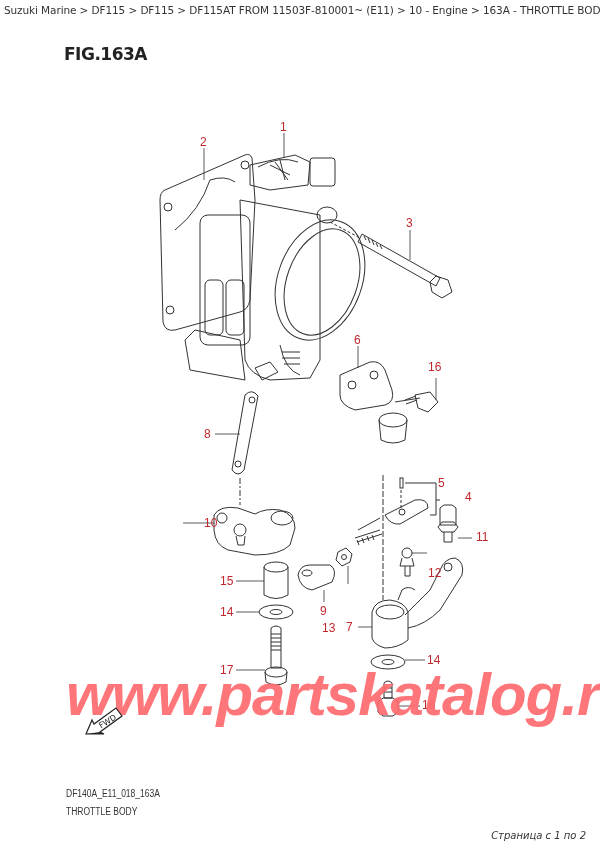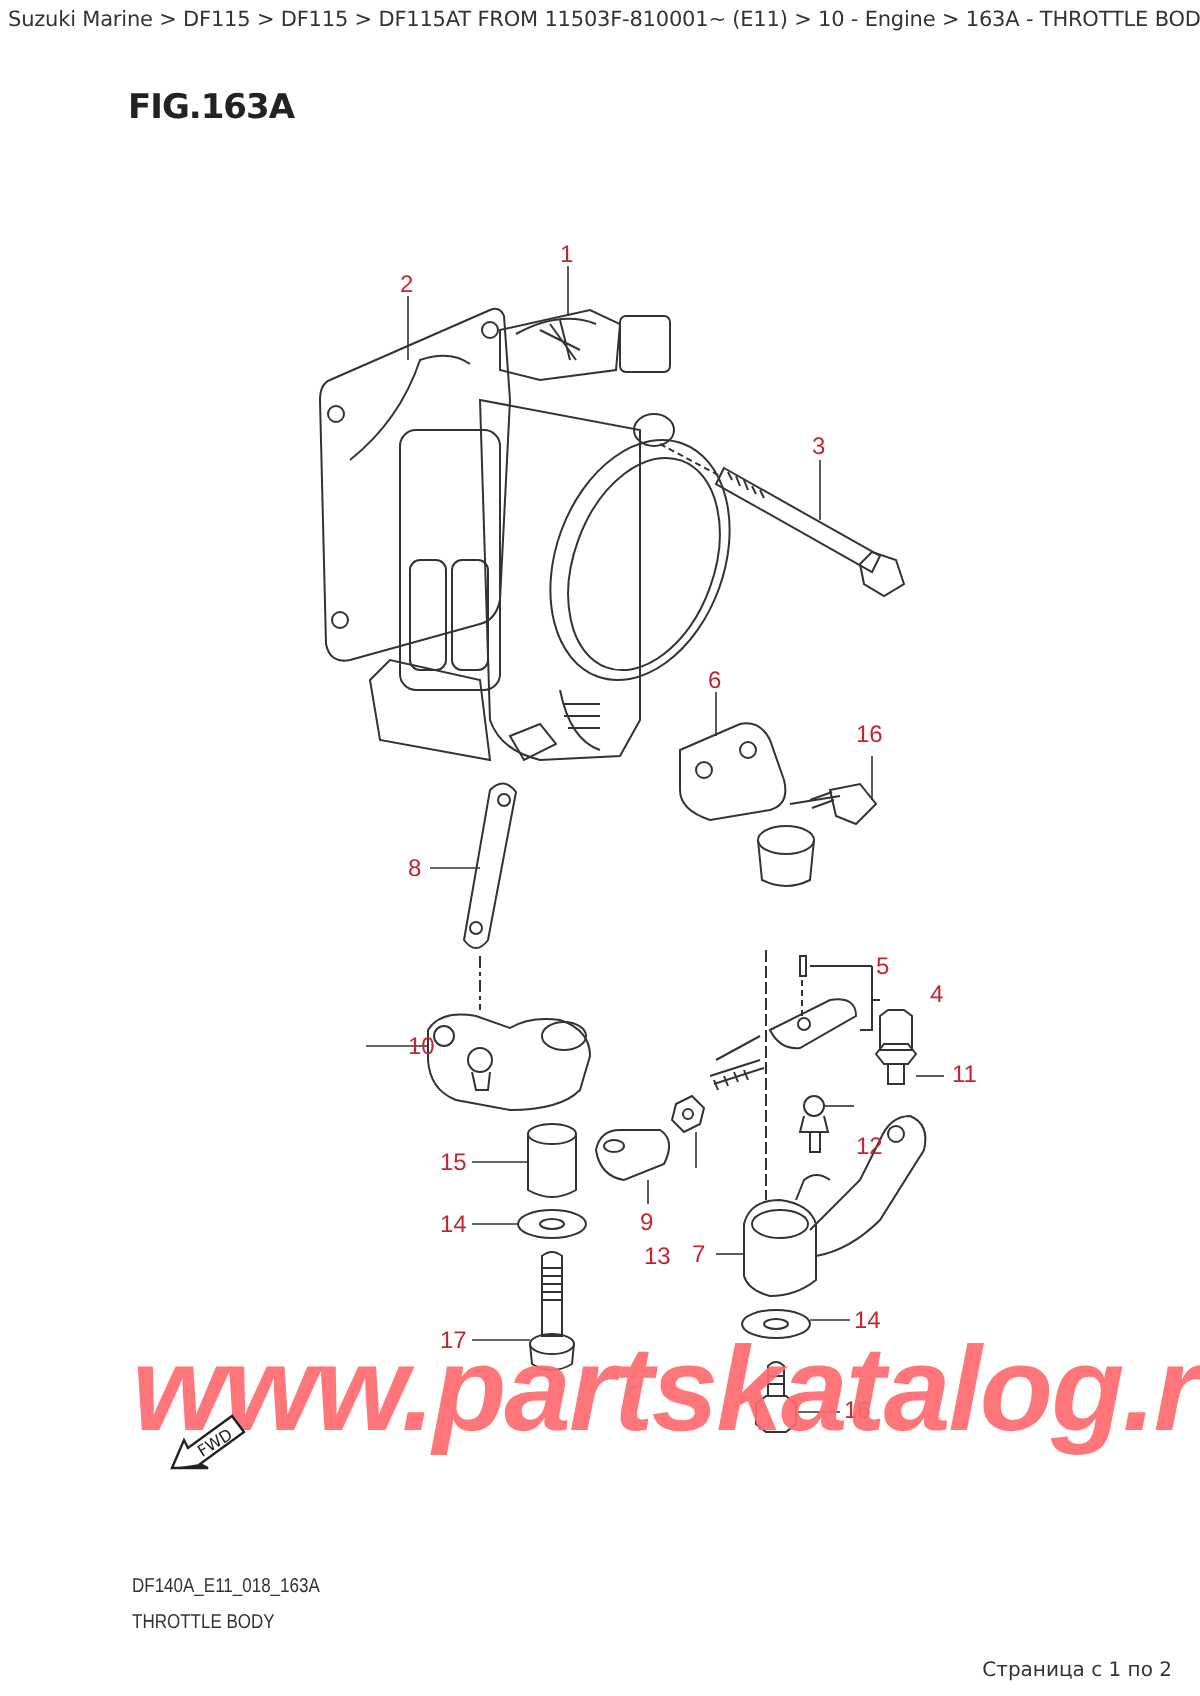--- a/index.html
+++ b/index.html
@@ -4,21 +4,21 @@
 <style>
   html,body{margin:0;padding:0;background:#fff;}
   body{width:600px;height:848px;position:relative;overflow:hidden;font-family:"DejaVu Sans",sans-serif;}
   .breadcrumb{position:absolute;left:4px;top:4px;font-size:10.5px;color:#333;white-space:nowrap;letter-spacing:-0.1px;}
   .fig-title{position:absolute;left:64px;top:44px;font-size:17px;font-weight:bold;color:#222;font-family:"DejaVu Sans",sans-serif;letter-spacing:-0.5px;}
   .diagram{position:absolute;left:0;top:0;width:600px;height:848px;}
   .callout{position:absolute;font-size:12px;color:#c0282d;font-family:"Liberation Sans",sans-serif;}
   .watermark{position:absolute;left:66px;top:660px;font-size:60px;font-weight:bold;font-style:italic;color:#ff6b6f;opacity:0.92;font-family:"Liberation Sans",sans-serif;letter-spacing:-1px;white-space:nowrap;}
   .code{position:absolute;left:66px;top:788px;font-size:10px;color:#333;font-family:"Liberation Sans",sans-serif;transform:scaleX(0.85);transform-origin:left;}
   .subtitle{position:absolute;left:66px;top:806px;font-size:10px;color:#333;font-family:"Liberation Sans",sans-serif;transform:scaleX(0.85);transform-origin:left;}
-  .pager{position:absolute;right:14px;top:830px;font-size:10px;color:#333;}
+  .pager{position:absolute;right:14px;top:830px;font-size:10px;color:#333;font-style:italic;}
   .fwd{position:absolute;left:82px;top:702px;}
 </style>
 </head>
 <body>
 
 <div class="breadcrumb">Suzuki Marine &gt; DF115 &gt; DF115 &gt; DF115AT FROM 11503F-810001~ (E11) &gt; 10 - Engine &gt; 163A - THROTTLE BODY</div>
 <div class="fig-title">FIG.163A</div>
 
 <svg class="diagram" viewBox="0 0 600 848" xmlns="http://www.w3.org/2000/svg" fill="none" stroke="#333" stroke-width="1">
 

